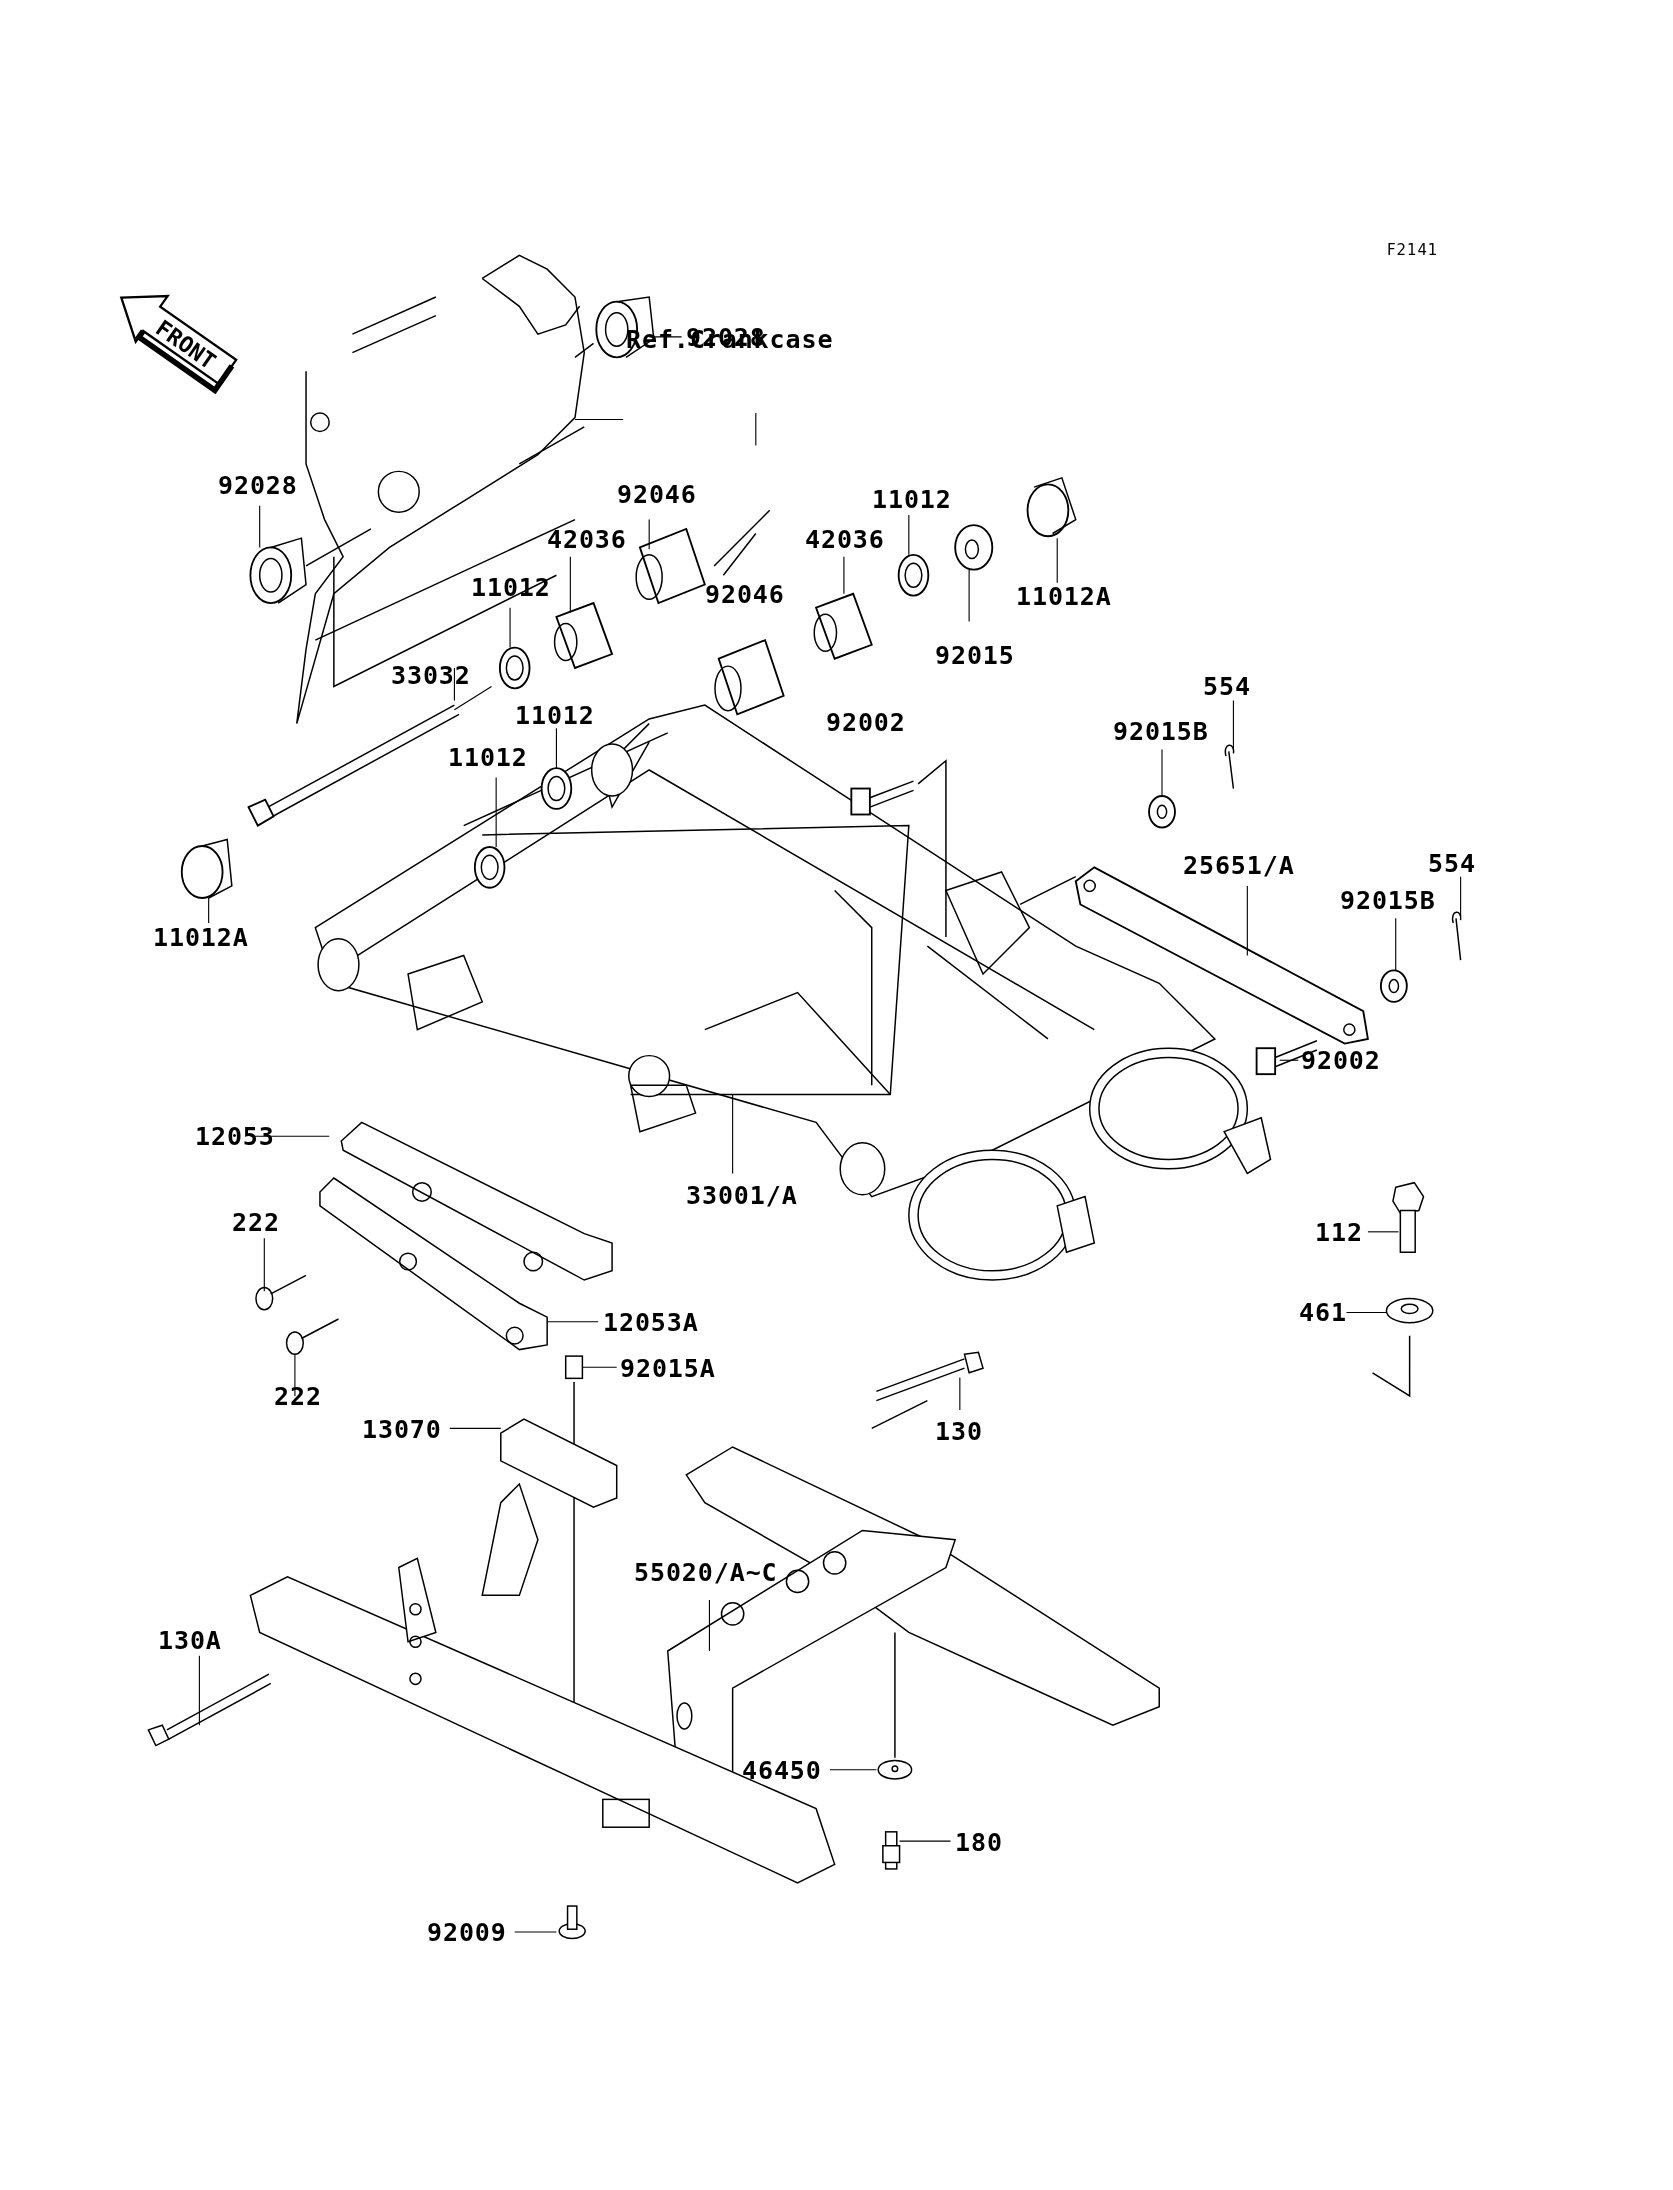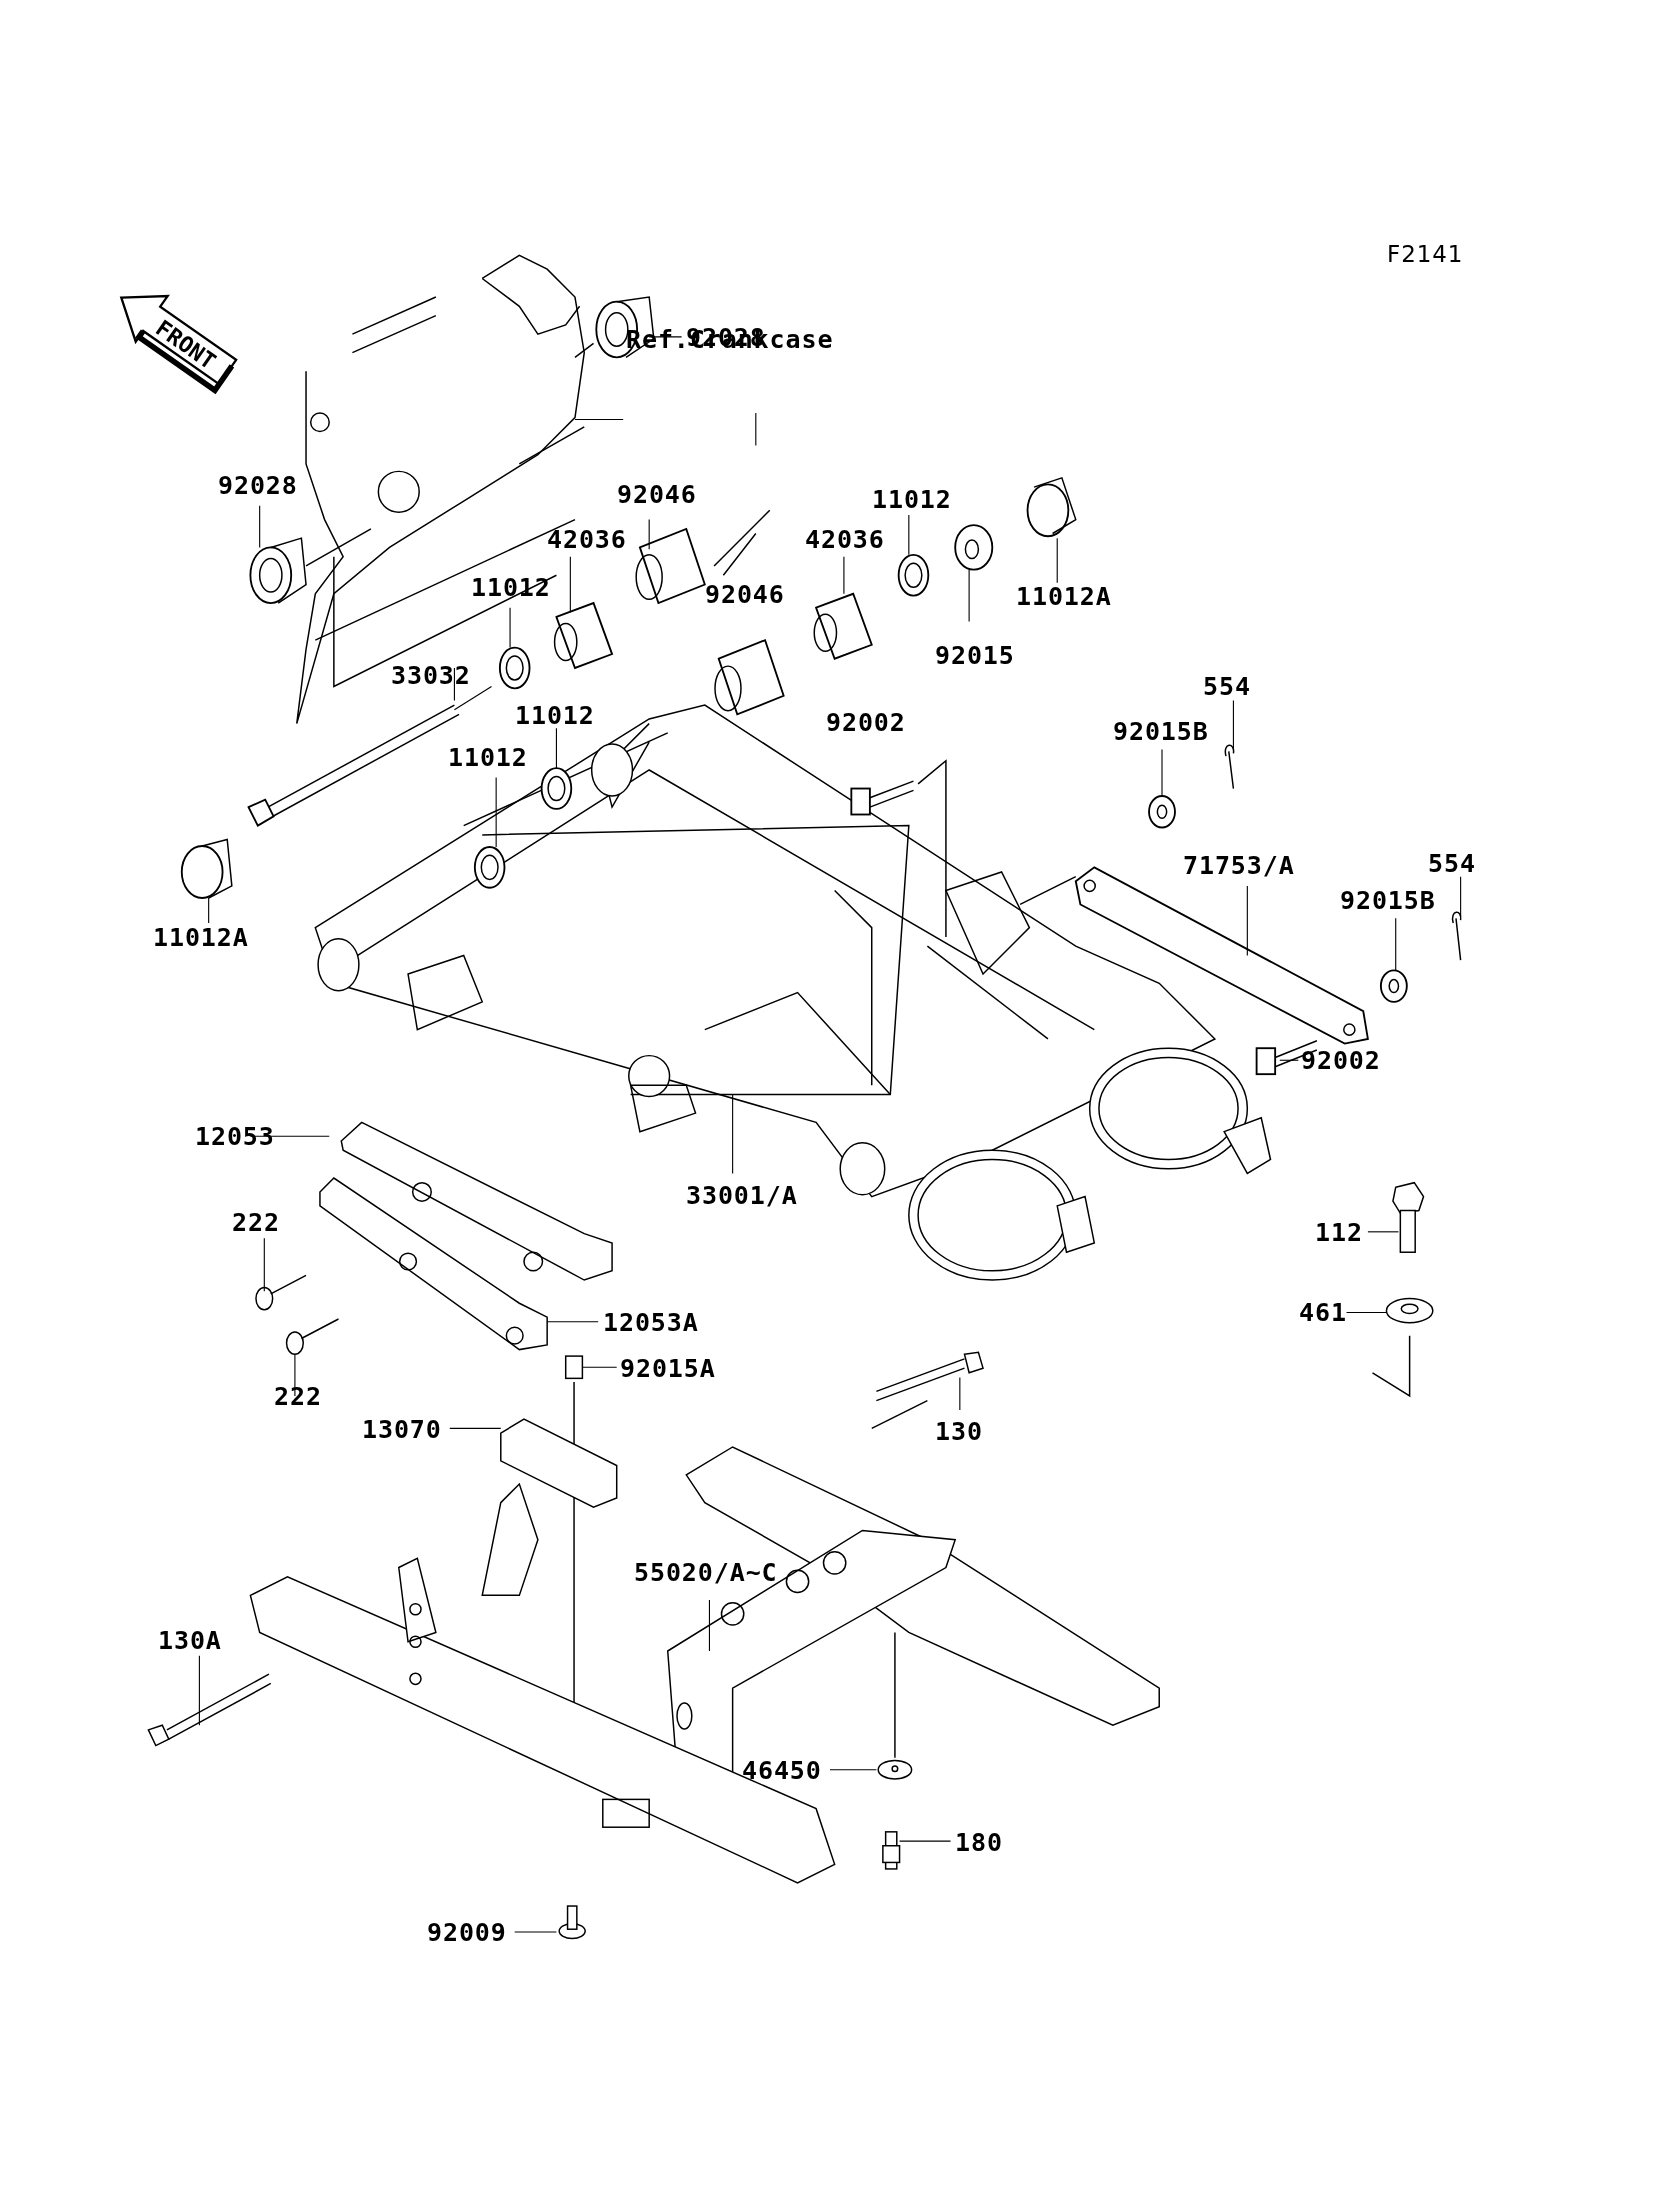--- a/index.html
+++ b/index.html
@@ -1,19 +1,19 @@
 <!DOCTYPE html>
 <html style="font-size:15px"><head>
 <meta charset="utf-8">
 <style>
   html,body{margin:0;padding:0;background:#fff;}
   #page{position:relative;width:1673px;height:2191px;background:#fff;overflow:hidden;}
   svg#art{position:absolute;left:0;top:0;width:1673px;height:2191px;}
   .lbl{position:absolute;font-family:"DejaVu Sans Mono","Liberation Mono",monospace;font-weight:bold;font-size:25px;color:#000;white-space:nowrap;letter-spacing:0.9px;line-height:1;}
-  .fig{font-size:23px;font-weight:normal;font-family:"DejaVu Sans","Liberation Sans",sans-serif;}
+  .fig{font-size:15px;font-weight:normal;font-family:"DejaVu Sans","Liberation Sans",sans-serif;}
   .ln{stroke:#000;stroke-width:1.6;fill:none;}
   .pt{stroke:#000;stroke-width:2;fill:#fff;}
   .th{stroke:#000;stroke-width:1.2;fill:none;}
   .front text{font-family:"DejaVu Sans Mono",monospace;font-weight:bold;font-size:24px;}
 </style>
 </head>
 <body>
 
 <div id="page">
 
@@ -276,21 +276,21 @@
 <div class="lbl" style="left:1016px;top:584px;">11012A</div>
 <div class="lbl" style="left:153px;top:925px;">11012A</div>
 <div class="lbl" style="left:935px;top:626px;margin-top:17px;">92015</div>
 <div class="lbl" style="left:391px;top:635px;margin-top:28px;">33032</div>
 <div class="lbl" style="left:826px;top:710px;">92002</div>
 <div class="lbl" style="left:1301px;top:1048px;">92002</div>
 <div class="lbl" style="left:1113px;top:719px;">92015B</div>
 <div class="lbl" style="left:1340px;top:888px;">92015B</div>
 <div class="lbl" style="left:1203px;top:674px;">554</div>
 <div class="lbl" style="left:1428px;top:851px;">554</div>
-<div class="lbl" style="left:1183px;top:853px;">71753/A</div>
+<div class="lbl" style="left:1183px;top:853px;">25651/A</div>
 <div class="lbl" style="left:195px;top:1124px;">12053</div>
 <div class="lbl" style="left:603px;top:1310px;">12053A</div>
 <div class="lbl" style="left:232px;top:1210px;">222</div>
 <div class="lbl" style="left:274px;top:1384px;">222</div>
 <div class="lbl" style="left:686px;top:1183px;">33001/A</div>
 <div class="lbl" style="left:1315px;top:1220px;text-align:center;">112</div>
 <div class="lbl" style="left:1299px;top:1300px;">461</div>
 <div class="lbl" style="left:620px;top:1356px;">92015A</div>
 <div class="lbl" style="left:362px;top:1417px;">13070</div>
 <div class="lbl" style="left:935px;top:1419px;">130</div>

